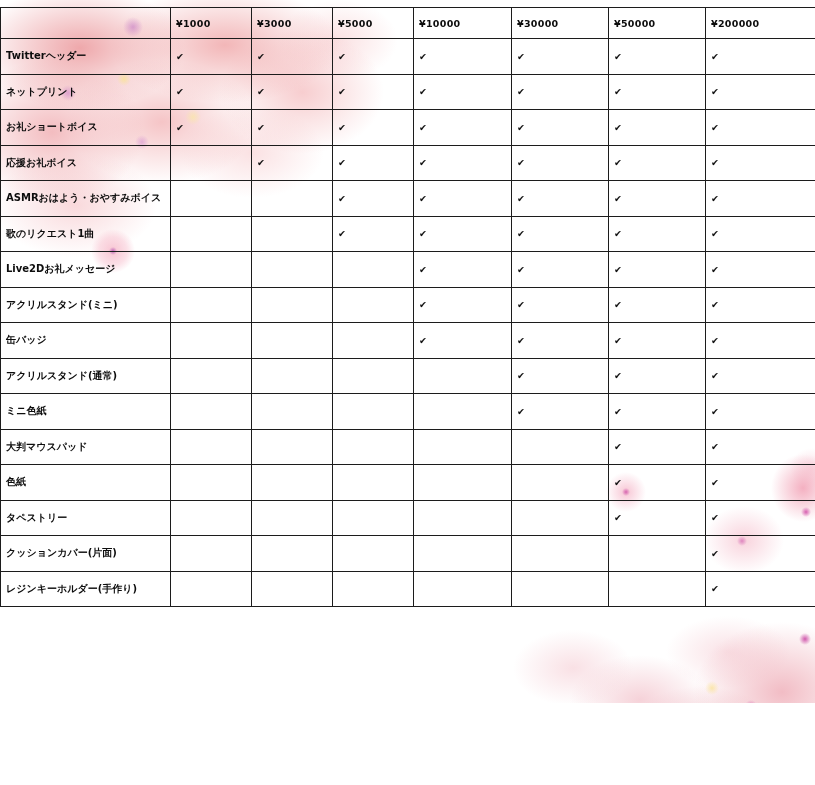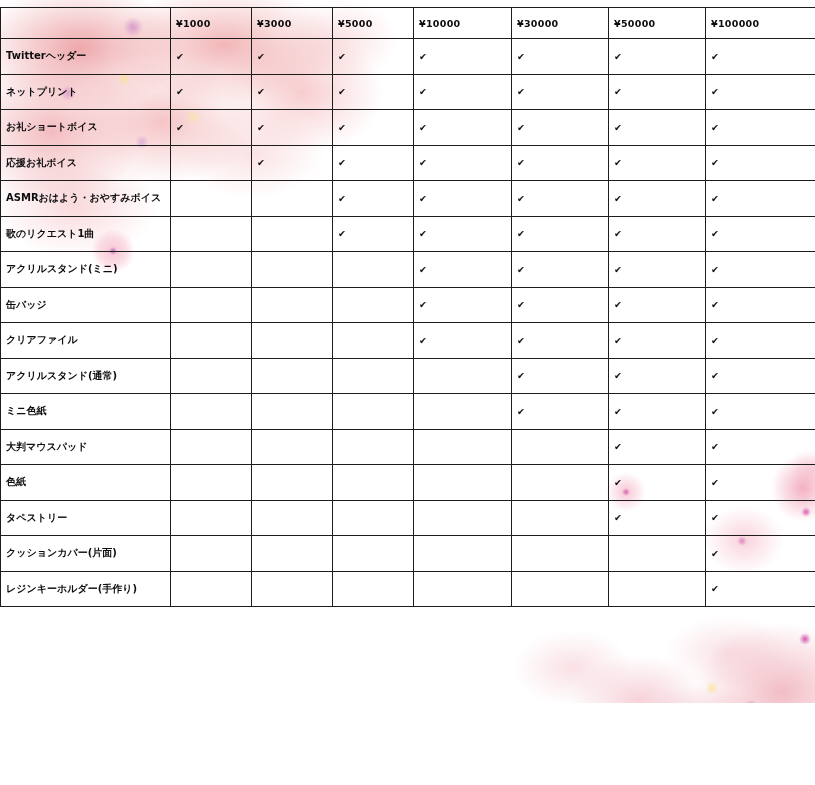--- a/index.html
+++ b/index.html
@@ -115,21 +115,21 @@
     </colgroup>
     <thead>
       <tr>
         <th class="row-label"></th>
         <th>¥1000</th>
         <th>¥3000</th>
         <th>¥5000</th>
         <th>¥10000</th>
         <th>¥30000</th>
         <th>¥50000</th>
-        <th>¥100000</th>
+        <th>¥200000</th>
       </tr>
     </thead>
     <tbody>
         <tr>
           <th class="row-label">Twitterヘッダー</th>
           <td class="check-cell"><span style="color: rgb(17, 17, 17);">✔</span></td>
           <td class="check-cell"><span style="color: rgb(17, 17, 17);">✔</span></td>
           <td class="check-cell"><span style="color: rgb(17, 17, 17);">✔</span></td>
           <td class="check-cell"><span style="color: rgb(17, 17, 17);">✔</span></td>
           <td class="check-cell"><span style="color: rgb(17, 17, 17);">✔</span></td>
@@ -180,41 +180,41 @@
           <th class="row-label">歌のリクエスト1曲</th>
           <td class="check-cell"></td>
           <td class="check-cell"></td>
           <td class="check-cell"><span style="color: rgb(17, 17, 17);">✔</span></td>
           <td class="check-cell"><span style="color: rgb(17, 17, 17);">✔</span></td>
           <td class="check-cell"><span style="color: rgb(17, 17, 17);">✔</span></td>
           <td class="check-cell"><span style="color: rgb(17, 17, 17);">✔</span></td>
           <td class="check-cell"><span style="color: rgb(17, 17, 17);">✔</span></td>
         </tr>
         <tr>
+          <th class="row-label">Live2Dお礼メッセージ</th>
+          <td class="check-cell"></td>
+          <td class="check-cell"></td>
+          <td class="check-cell"></td>
+          <td class="check-cell"><span style="color: rgb(17, 17, 17);">✔</span></td>
+          <td class="check-cell"><span style="color: rgb(17, 17, 17);">✔</span></td>
+          <td class="check-cell"><span style="color: rgb(17, 17, 17);">✔</span></td>
+          <td class="check-cell"><span style="color: rgb(17, 17, 17);">✔</span></td>
+        </tr>
+        <tr>
           <th class="row-label">アクリルスタンド(ミニ)</th>
           <td class="check-cell"></td>
           <td class="check-cell"></td>
           <td class="check-cell"></td>
           <td class="check-cell"><span style="color: rgb(17, 17, 17);">✔</span></td>
           <td class="check-cell"><span style="color: rgb(17, 17, 17);">✔</span></td>
           <td class="check-cell"><span style="color: rgb(17, 17, 17);">✔</span></td>
           <td class="check-cell"><span style="color: rgb(17, 17, 17);">✔</span></td>
         </tr>
         <tr>
           <th class="row-label">缶バッジ</th>
-          <td class="check-cell"></td>
-          <td class="check-cell"></td>
-          <td class="check-cell"></td>
-          <td class="check-cell"><span style="color: rgb(17, 17, 17);">✔</span></td>
-          <td class="check-cell"><span style="color: rgb(17, 17, 17);">✔</span></td>
-          <td class="check-cell"><span style="color: rgb(17, 17, 17);">✔</span></td>
-          <td class="check-cell"><span style="color: rgb(17, 17, 17);">✔</span></td>
-        </tr>
-        <tr>
-          <th class="row-label">クリアファイル</th>
           <td class="check-cell"></td>
           <td class="check-cell"></td>
           <td class="check-cell"></td>
           <td class="check-cell"><span style="color: rgb(17, 17, 17);">✔</span></td>
           <td class="check-cell"><span style="color: rgb(17, 17, 17);">✔</span></td>
           <td class="check-cell"><span style="color: rgb(17, 17, 17);">✔</span></td>
           <td class="check-cell"><span style="color: rgb(17, 17, 17);">✔</span></td>
         </tr>
         <tr>
           <th class="row-label">アクリルスタンド(通常)</th>

